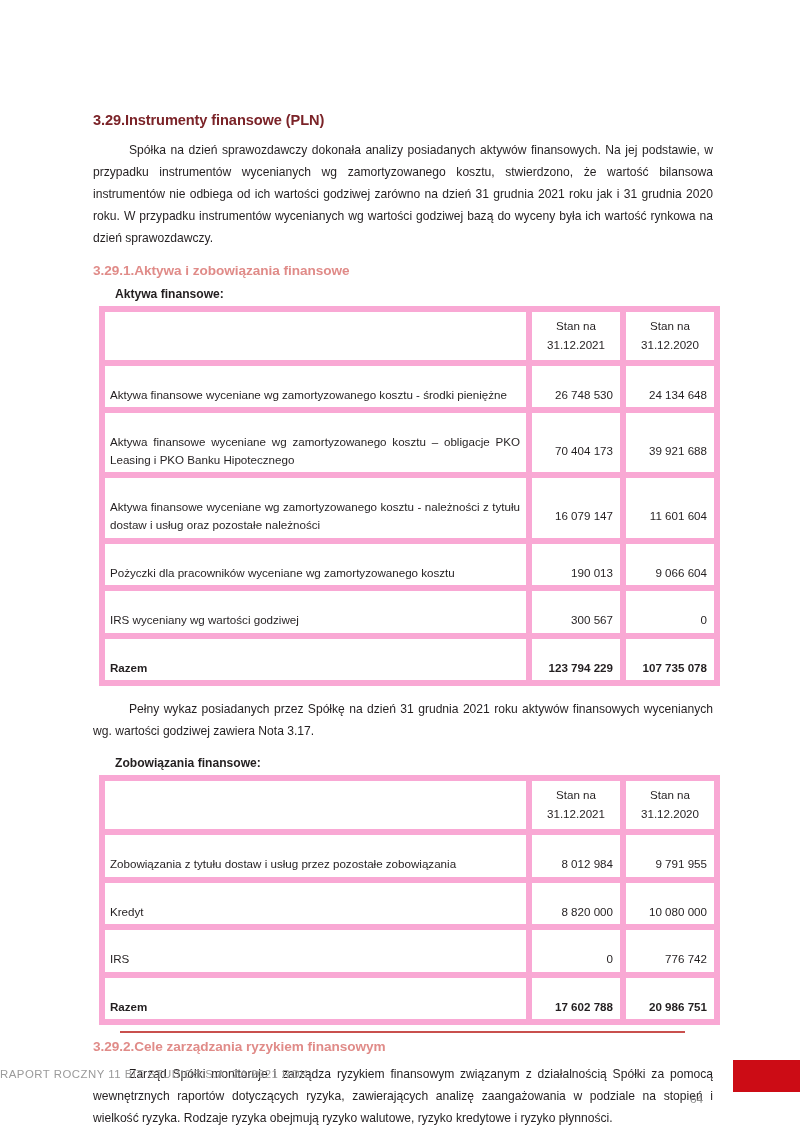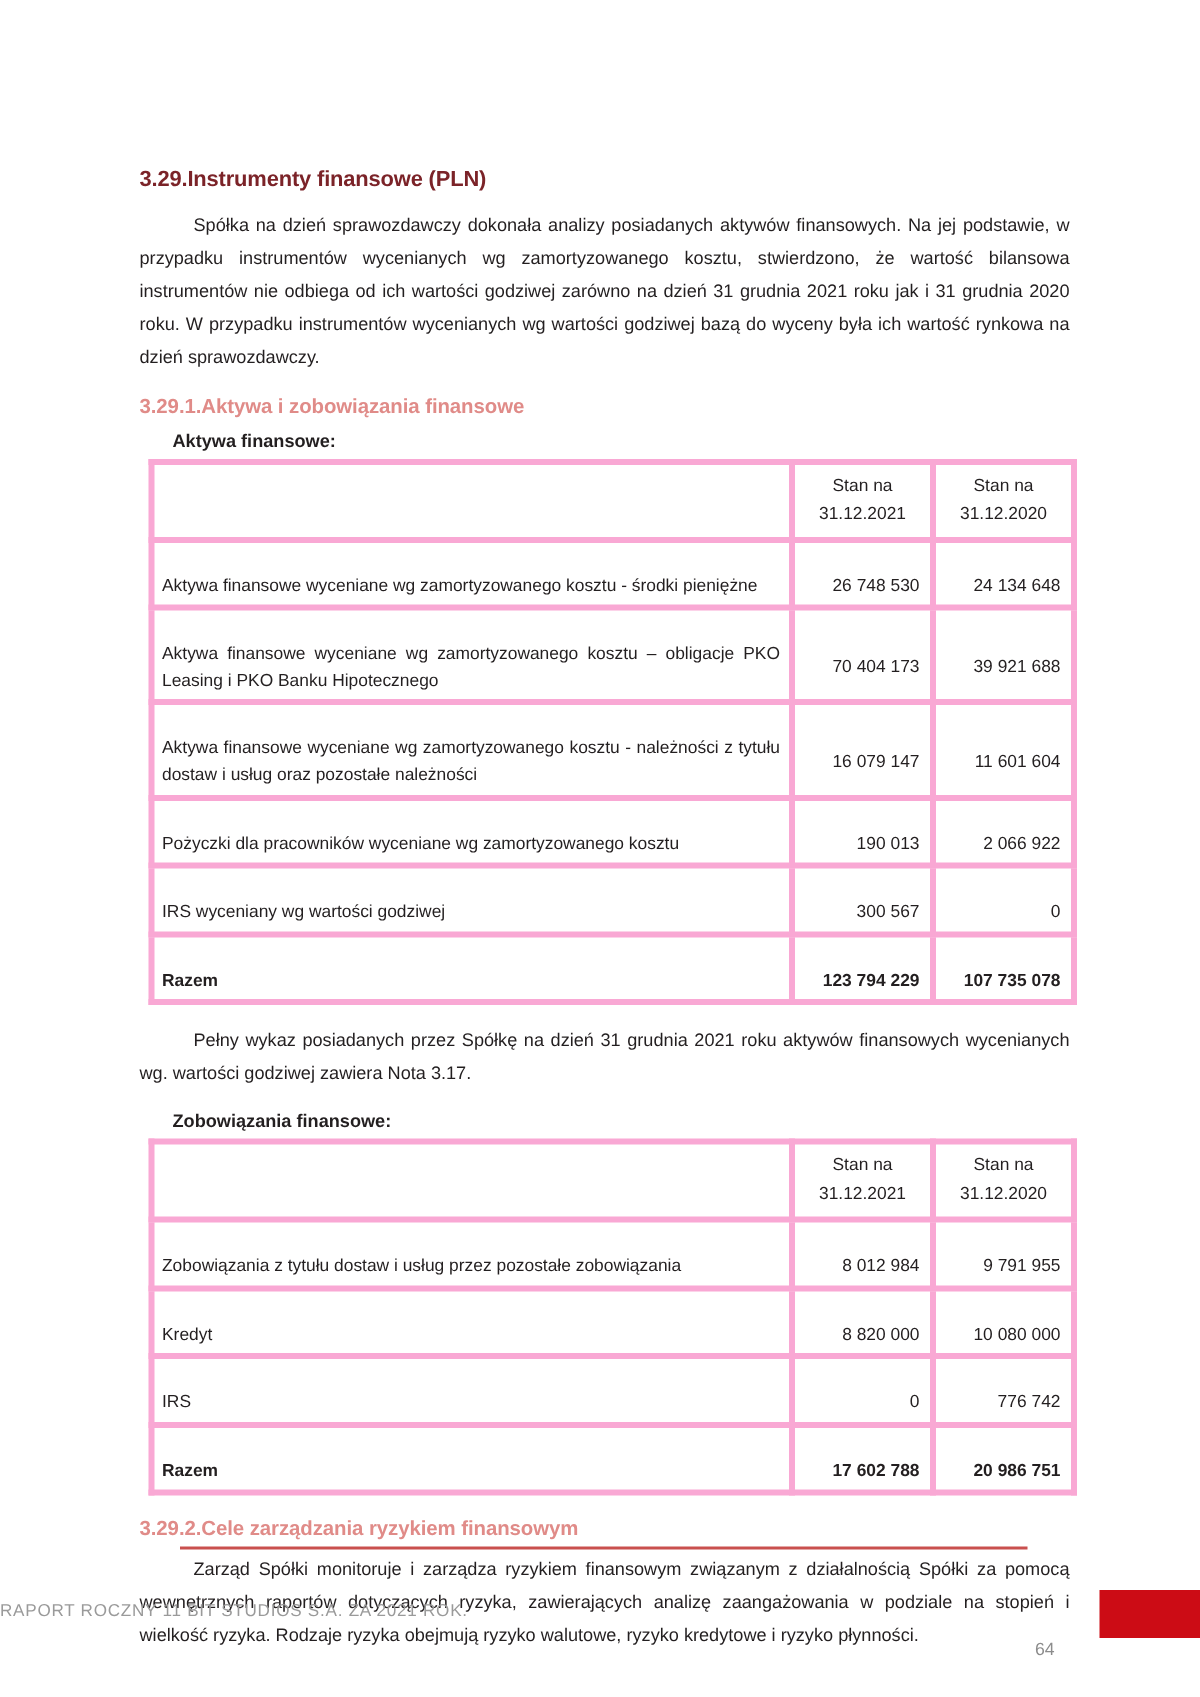--- a/index.html
+++ b/index.html
@@ -84,21 +84,21 @@
 
   
   table.fin {
     border-collapse: collapse;
     width: 615px;
     margin: 0 0 0 6px;
     table-layout: fixed;
     font-size: 11.6px;
   }
   table.fin td {
-    border: 4px solid #f9a8d4;
+    border: 6px solid #f9a8d4;
     padding: 20px 5px 4px 5px;
     vertical-align: middle;
     line-height: 1.52;
     color: #231f20;
     margin-left: 40px;
   }
   table.fin td.label {
     text-align: justify;
     text-align-last: left;
     padding-left: 5px;
@@ -201,21 +201,21 @@
           <td class="num">39 921 688</td>
         </tr>
         <tr>
           <td class="label">Aktywa finansowe wyceniane wg zamortyzowanego kosztu - należności z tytułu dostaw i usług oraz pozostałe należności</td>
           <td class="num">16 079 147</td>
           <td class="num">11 601 604</td>
         </tr>
         <tr>
           <td class="label">Pożyczki dla pracowników wyceniane wg zamortyzowanego kosztu</td>
           <td class="num">190 013</td>
-          <td class="num">2 066 922</td>
+          <td class="num">9 066 604</td>
         </tr>
         <tr>
           <td class="label">IRS wyceniany wg wartości godziwej</td>
           <td class="num">300 567</td>
           <td class="num">0</td>
         </tr>
         <tr class="total">
           <td class="label">Razem</td>
           <td class="num">123 794 229</td>
           <td class="num">107 735 078</td>

